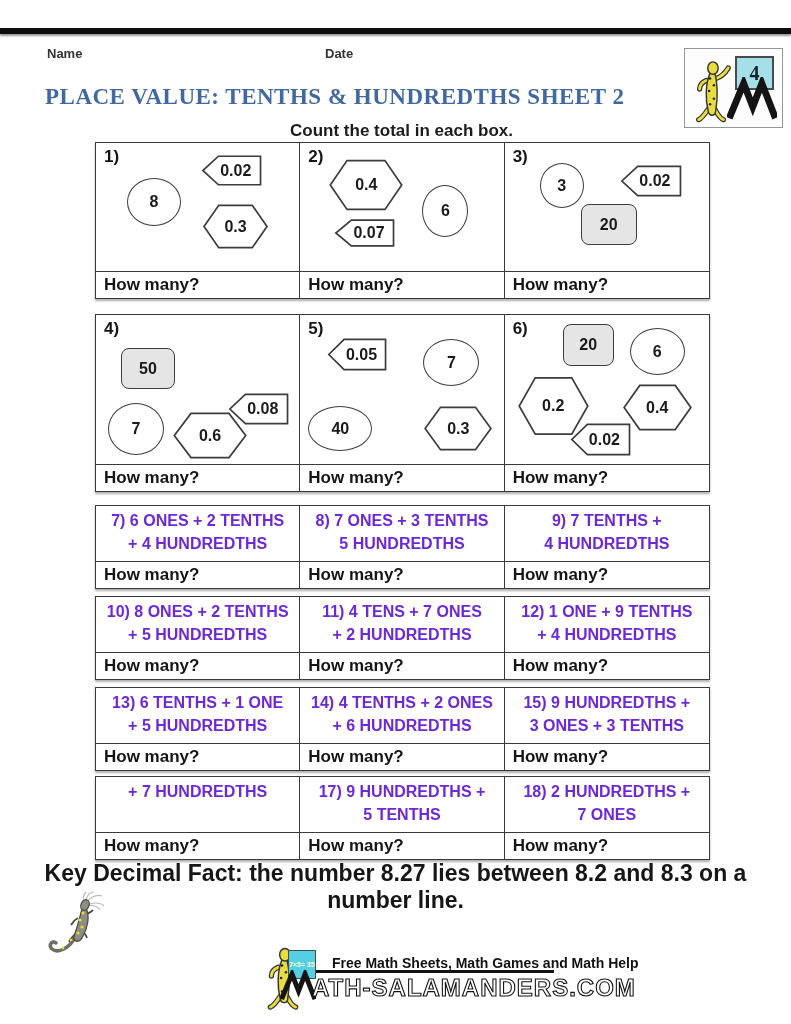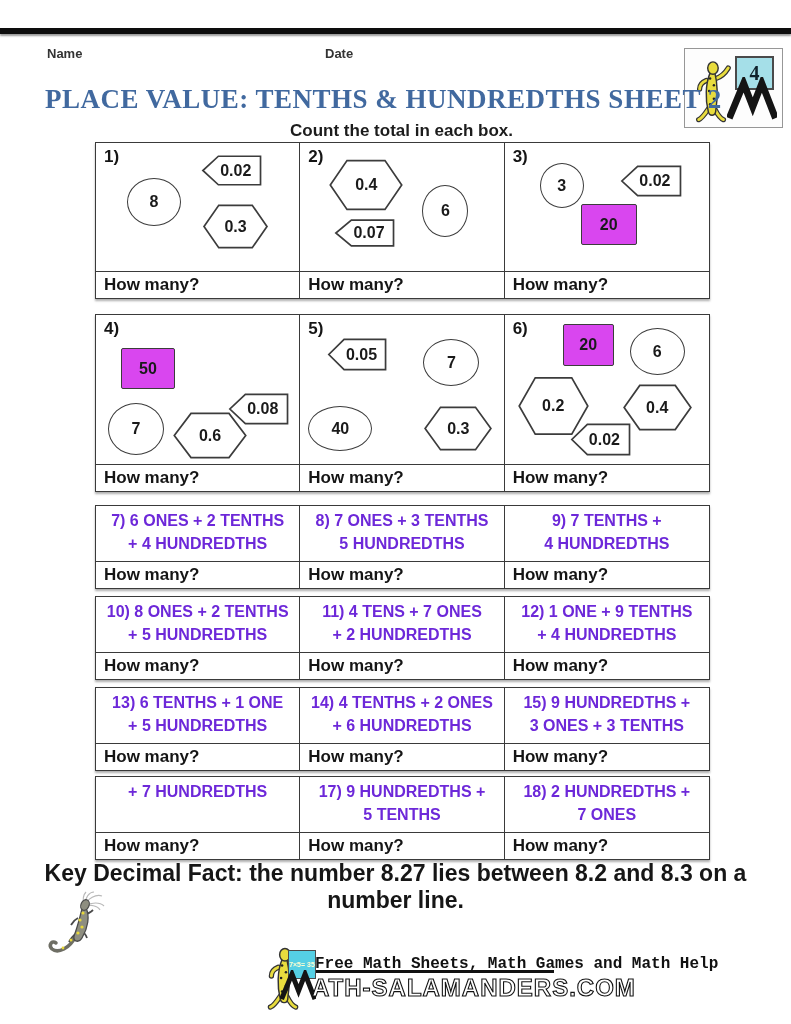--- a/index.html
+++ b/index.html
@@ -3,40 +3,40 @@
 <meta charset="utf-8">
 <style>
   html,body{margin:0;padding:0;background:#fff;}
   .page{position:relative;width:791px;height:1024px;background:#fff;overflow:hidden;
         font-family:"Liberation Sans",sans-serif;color:#222;}
   .topbar{position:absolute;left:0;top:28px;width:791px;height:6px;background:#0d0d0d;
           box-shadow:0 2px 2px #9a9a9a;}
   .meta-label{position:absolute;top:46px;font-size:13px;font-weight:700;color:#333;}
   .name-label{left:47px;} .date-label{left:325px;}
   .title{position:absolute;left:45px;top:84px;font-family:"Liberation Serif",serif;
-         font-weight:700;font-size:27px;color:#41699f;letter-spacing:.5px;white-space:nowrap;text-align:center;}
+         font-weight:700;font-size:23px;color:#41699f;letter-spacing:.5px;white-space:nowrap;text-align:center;}
   .subtitle{position:absolute;left:95px;top:121px;width:613px;text-align:center;
             font-size:17px;font-weight:700;color:#1c1c1c;}
 
   
   .tbl{position:absolute;left:95px;width:613px;background:#fff;border:1.6px solid #3a3a3a;
        box-shadow:0 2px 2px rgba(130,130,130,.65);}
   .row3{display:grid;grid-template-columns:1fr 1fr 1fr;}
   .cell{position:relative;border-right:1.4px solid #3a3a3a;background:#fff;}
   .cell:last-child{border-right:none;}
   .hmrow{border-top:1.4px solid #3a3a3a;}
   .hm{height:26px;line-height:25px;padding-left:8px;font-size:17px;font-weight:700;
       text-align:left;color:#151515;}
   .box-label{position:absolute;left:8px;top:4px;font-size:17px;font-weight:700;color:#151515;}
   .shape-area-1 .cell{height:128px;} .shape-area-2 .cell{height:149px;}
 
   
   .shape{position:absolute;display:flex;align-items:center;justify-content:center;}
   .circle{border:1.7px solid #3c3c3c;border-radius:50%;background:#fff;}
-  .rrect{border:1.7px solid #3c3c3c;border-radius:2px;background:#d946ef;}
+  .rrect{border:1.7px solid #3c3c3c;border-radius:8px;background:#e5e5e5;}
   .poly svg{position:absolute;inset:0;width:100%;height:100%;}
   .poly polygon{fill:#fff;stroke:#3c3c3c;stroke-width:1.7;vector-effect:non-scaling-stroke;}
   .sv{position:relative;font-size:16px;font-weight:700;color:#1a1a1a;}
   .pent .sv{margin-left:12%;}
 
   
   .pcell{height:52px;padding-top:3px;text-align:center;font-size:16px;font-weight:700;
          line-height:23px;color:#6d28d9;}
 
   .keyfact{position:absolute;left:0;top:860px;width:791px;text-align:center;
@@ -49,22 +49,22 @@
          background:#a5dfe8;border:2px solid #4a4a4a;}
   .corner-board{left:50px;top:7px;width:35px;height:30px;}
   .corner-board .grade{font-family:"Liberation Serif",serif;font-weight:700;font-size:20px;color:#10222c;}
   .mlogo{position:absolute;}
   .mlogo path{fill:none;stroke:#141414;stroke-width:9;}
 
   
   .footer-logo{position:absolute;left:256px;top:944px;width:320px;height:70px;}
   .footer-board{left:32px;top:6px;width:26px;height:27px;border-width:1.5px;background:#55cfe4;}
   .board-scribble{font-size:7px;line-height:8px;color:#fdfdd2;font-weight:700;text-align:center;}
-  .tagline{position:absolute;left:59px;top:11px;width:230px;font-size:16px;font-weight:700;
-           color:#111;white-space:nowrap;font-family:Liberation Mono, monospace;}
+  .tagline{position:absolute;left:76px;top:11px;width:230px;font-size:14px;font-weight:700;
+           color:#111;white-space:nowrap;}
   .footer-rule{position:absolute;left:60px;top:26px;width:238px;height:3px;background:#111;}
   .site-name{position:absolute;left:56px;top:30px;font-size:24px;font-weight:700;
              letter-spacing:1px;color:#fff;-webkit-text-stroke:1.1px #111;white-space:nowrap;}
   .lizard{position:absolute;left:42px;top:890px;}
 </style>
 </head>
 <body>
 
 <div class="page">
 

